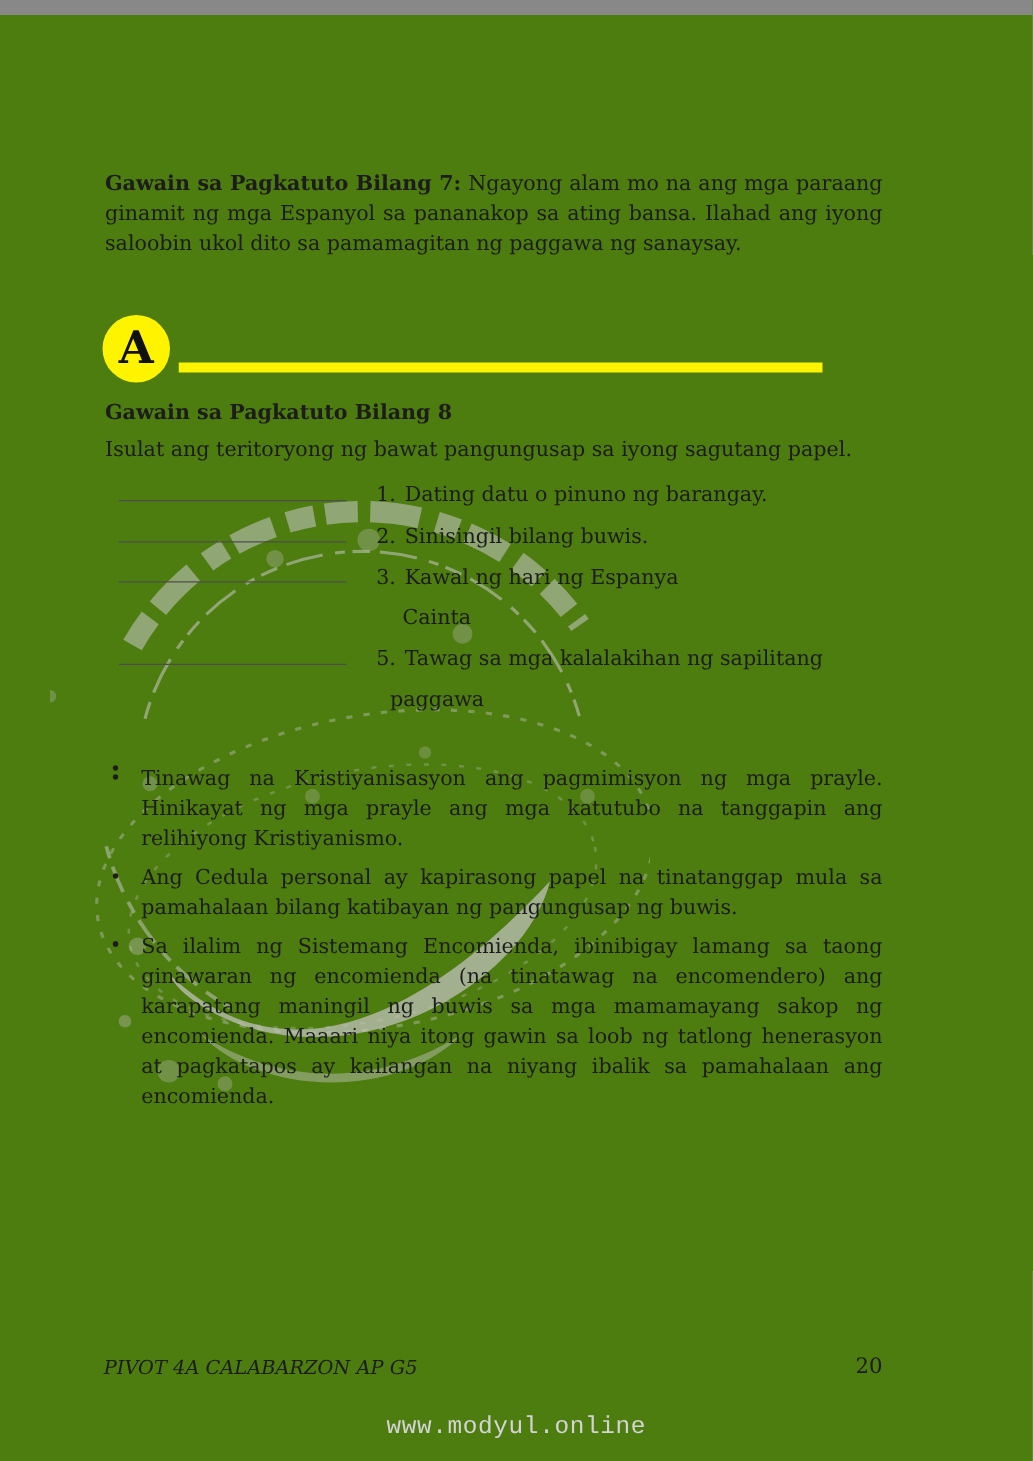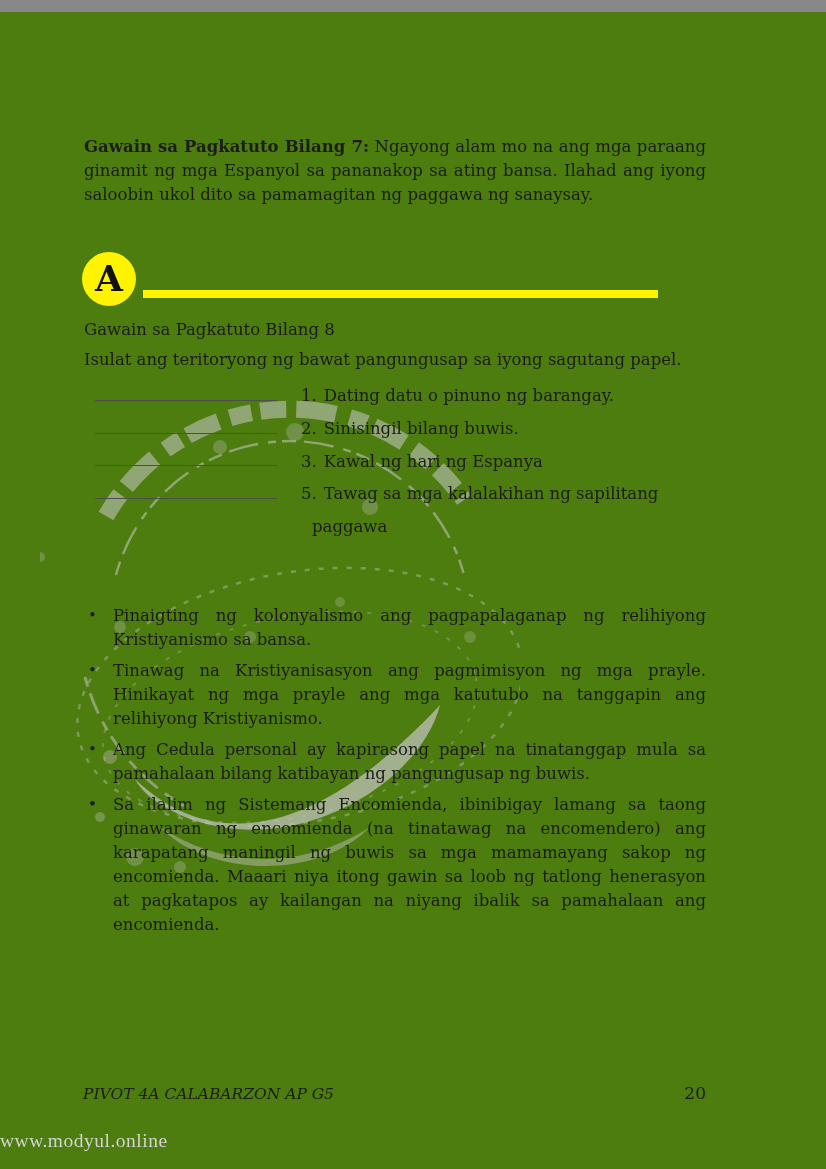--- a/index.html
+++ b/index.html
@@ -17,39 +17,39 @@
   .stamp{position:absolute;left:40px;top:375px;z-index:0;}
   
   .intro{left:84px;top:106px;width:622px;font-size:16.5px;line-height:24px;text-align:justify;}
   .intro b{font-weight:bold;}
   
   .badge{left:82px;top:240px;width:54px;height:54px;border-radius:50%;
     background:#FFF400;display:flex;align-items:center;justify-content:center;}
   .badge span{font-weight:bold;font-size:36px;color:#111;transform:translateY(-1px);}
   .ybar{left:143px;top:278px;width:515px;height:8px;background:#FFF400;}
   
-  .heading{left:84px;top:306px;width:622px;font-size:16.5px;line-height:24px;font-weight:normal;}
+  .heading{left:84px;top:306px;width:622px;font-size:16.5px;line-height:24px;font-weight:bold;}
   .instruction{left:84px;top:336px;width:622px;font-size:16.5px;line-height:24px;}
   .qlist{left:84px;top:368px;width:622px;}
   .qrow{position:relative;height:32.8px;}
   .blank{position:absolute;left:11px;bottom:12px;width:182px;border-bottom:1.5px solid #4d4d4d;}
   .qtext{position:absolute;left:217px;top:0;white-space:nowrap;font-size:16.5px;line-height:32.8px;}
   .qnum{margin-right:7px;}
   .cont-a{left:238px;}
   .cont-b{left:228px;text-align:center;}
   
   .bullets{left:84px;top:592px;width:622px;}
   .bullet{position:relative;padding-left:29px;margin-bottom:7px;
     font-size:16.5px;line-height:24px;text-align:justify;}
   .bullet .dot{position:absolute;left:4px;top:-1px;font-size:15px;}
   
   .footer-left{left:83px;top:1072px;font-style:italic;font-size:15.5px;line-height:20px;}
   .footer-page{left:84px;top:1070px;width:622px;text-align:right;font-size:17px;line-height:22px;}
-  .site-watermark{left:0;top:1118px;width:826px;
-    font-family:Liberation Serif, serif;
+  .site-watermark{left:0;top:1118px;width:826px;text-align:center;
+    font-family:Liberation Mono, monospace;
     font-size:19.5px;color:#d4d4d4;letter-spacing:0.5px;}
 </style>
 </head>
 <body>
 
 <div class="page">
 
   <svg class="stamp" width="480" height="500" viewBox="0 0 480 500">
     <g fill="none" stroke="#c9c9c9">
       <path d="M66,129 A212,212 0 0 1 424,113" stroke-width="17" opacity="0.55" stroke-dasharray="26 10 40 14 18 8 34 12 22 9"></path>
@@ -93,32 +93,34 @@
     </div>
     <div class="qrow">
       <span class="blank"></span>
       <span class="qtext"><span class="qnum">2.</span><span>Sinisingil bilang buwis.</span></span>
     </div>
     <div class="qrow">
       <span class="blank"></span>
       <span class="qtext"><span class="qnum">3.</span><span>Kawal ng hari ng Espanya</span></span>
     </div>
     <div class="qrow">
+      <span class="qtext cont-a">Cainta</span>
+    </div>
+    <div class="qrow">
       <span class="blank"></span>
       <span class="qtext"><span class="qnum">5.</span><span>Tawag sa mga kalalakihan ng sapilitang</span></span>
     </div>
     <div class="qrow">
       <span class="qtext cont-b">paggawa</span>
     </div>
   </div>
 
   <div class="layer bullets">
     <div class="bullet">
       <span class="dot">•</span>
-      <span>Pinaigting ng kolonyalismo ang pagpapalaganap ng relihiyong Kristiyanismo sa bansa.</span>
     </div>
     <div class="bullet">
       <span class="dot">•</span>
       <span>Tinawag na Kristiyanisasyon ang pagmimisyon ng mga prayle. Hinikayat ng mga prayle ang mga katutubo na tanggapin ang relihiyong Kristiyanismo.</span>
     </div>
     <div class="bullet">
       <span class="dot">•</span>
       <span>Ang Cedula personal ay kapirasong papel na tinatanggap mula sa pamahalaan bilang katibayan ng pangungusap ng buwis.</span>
     </div>
     <div class="bullet">

